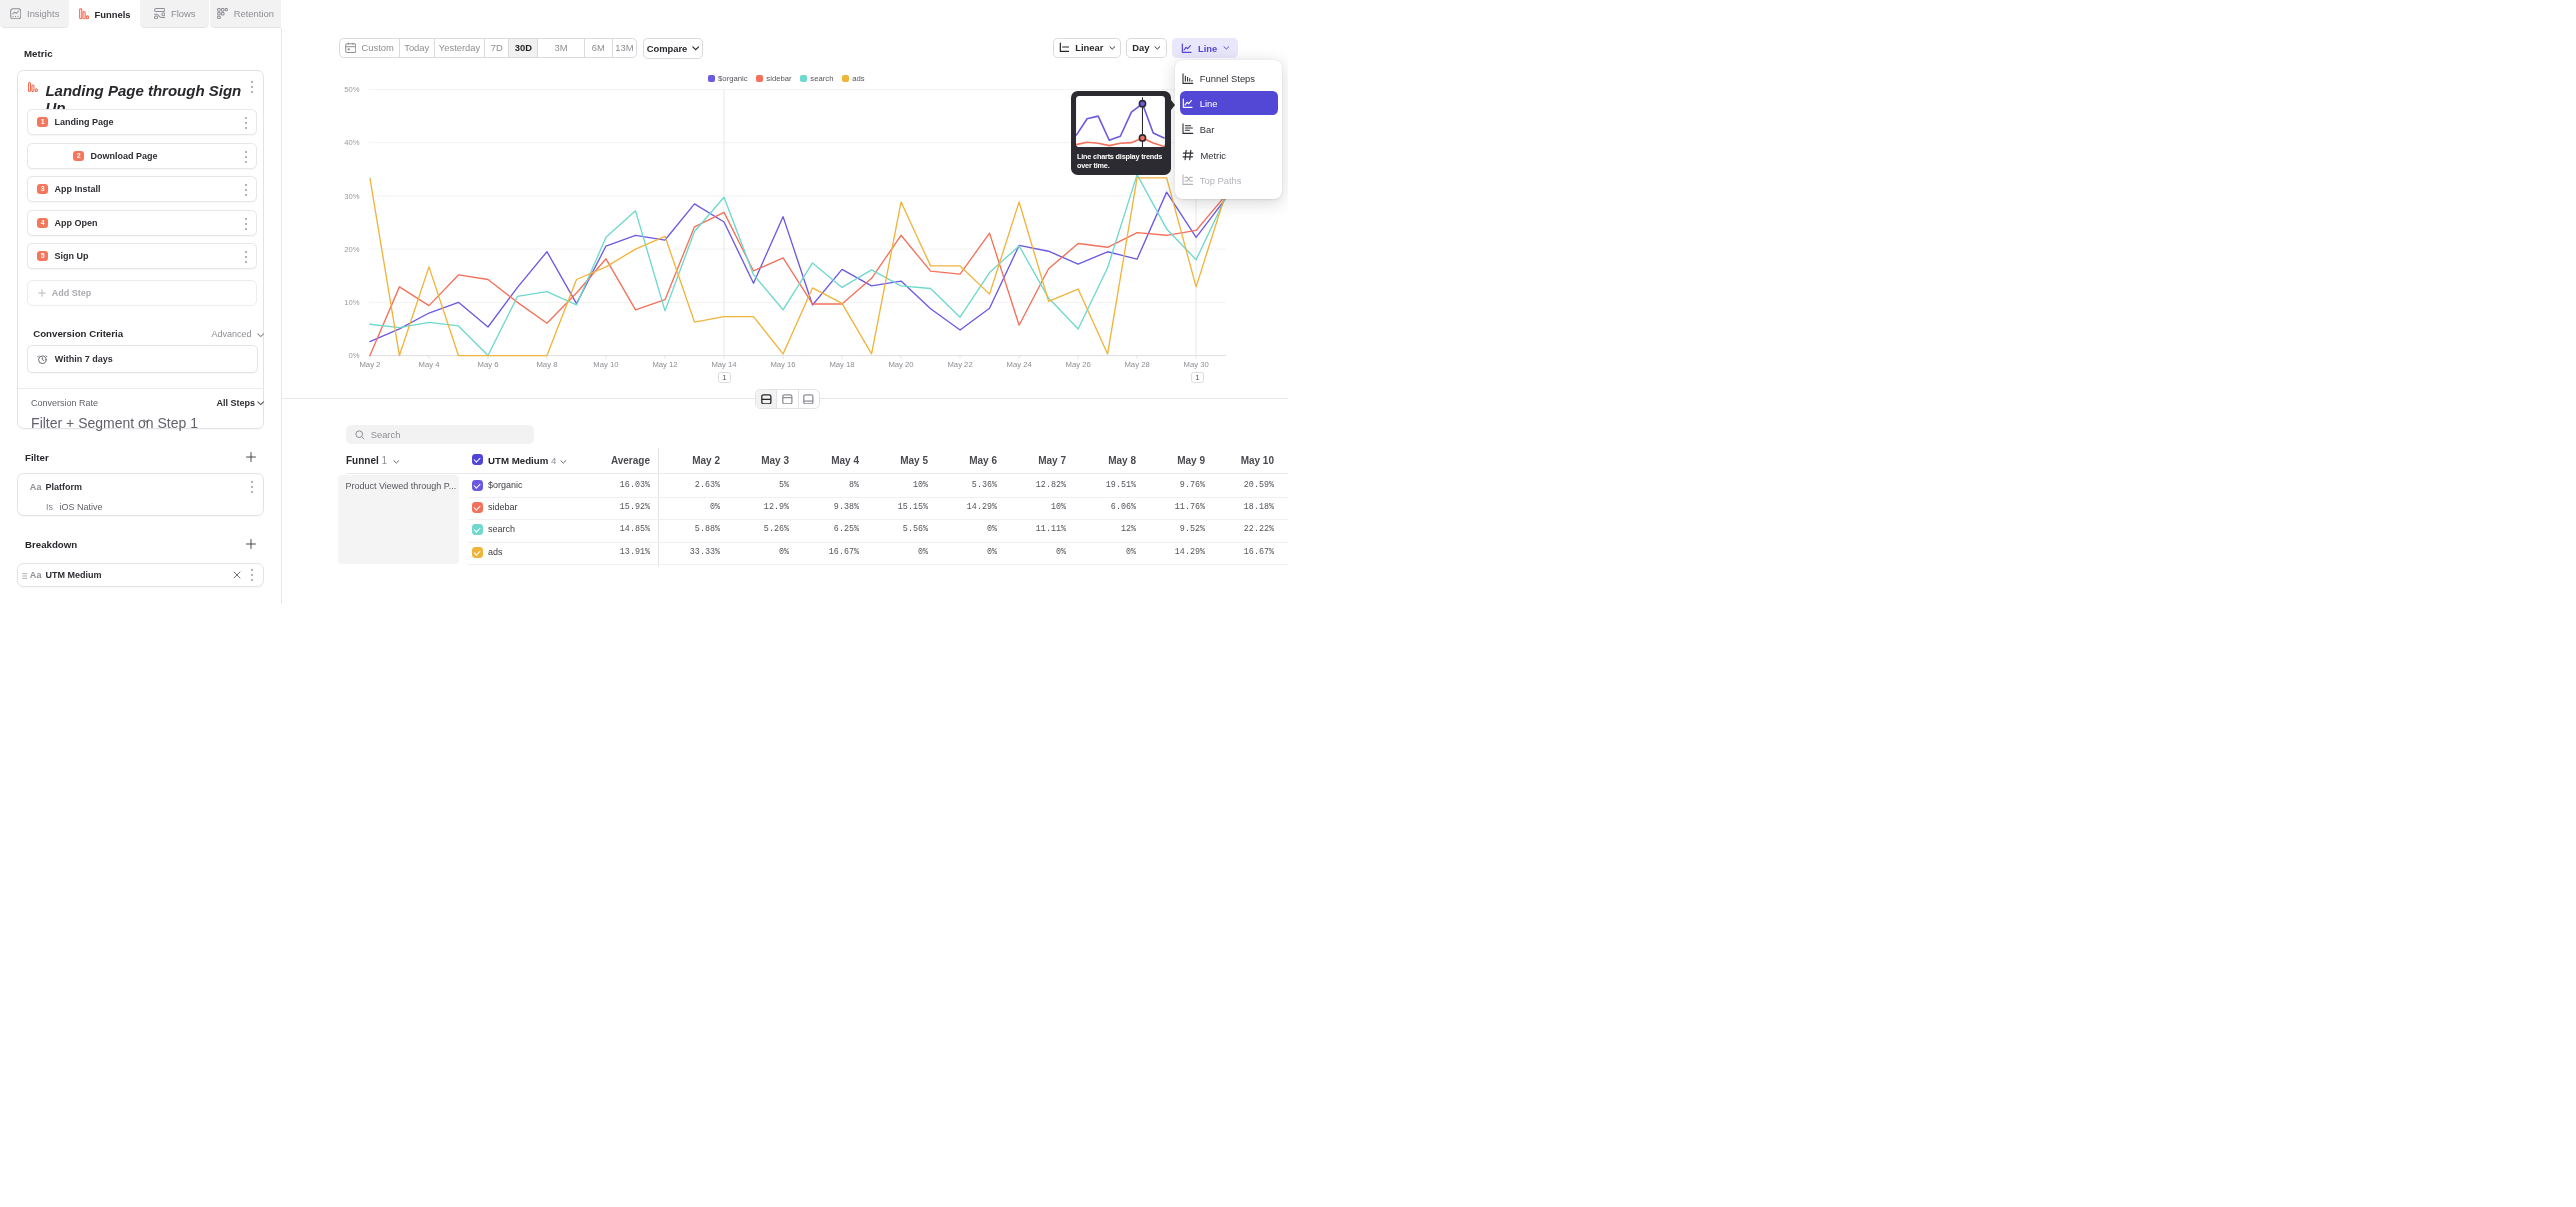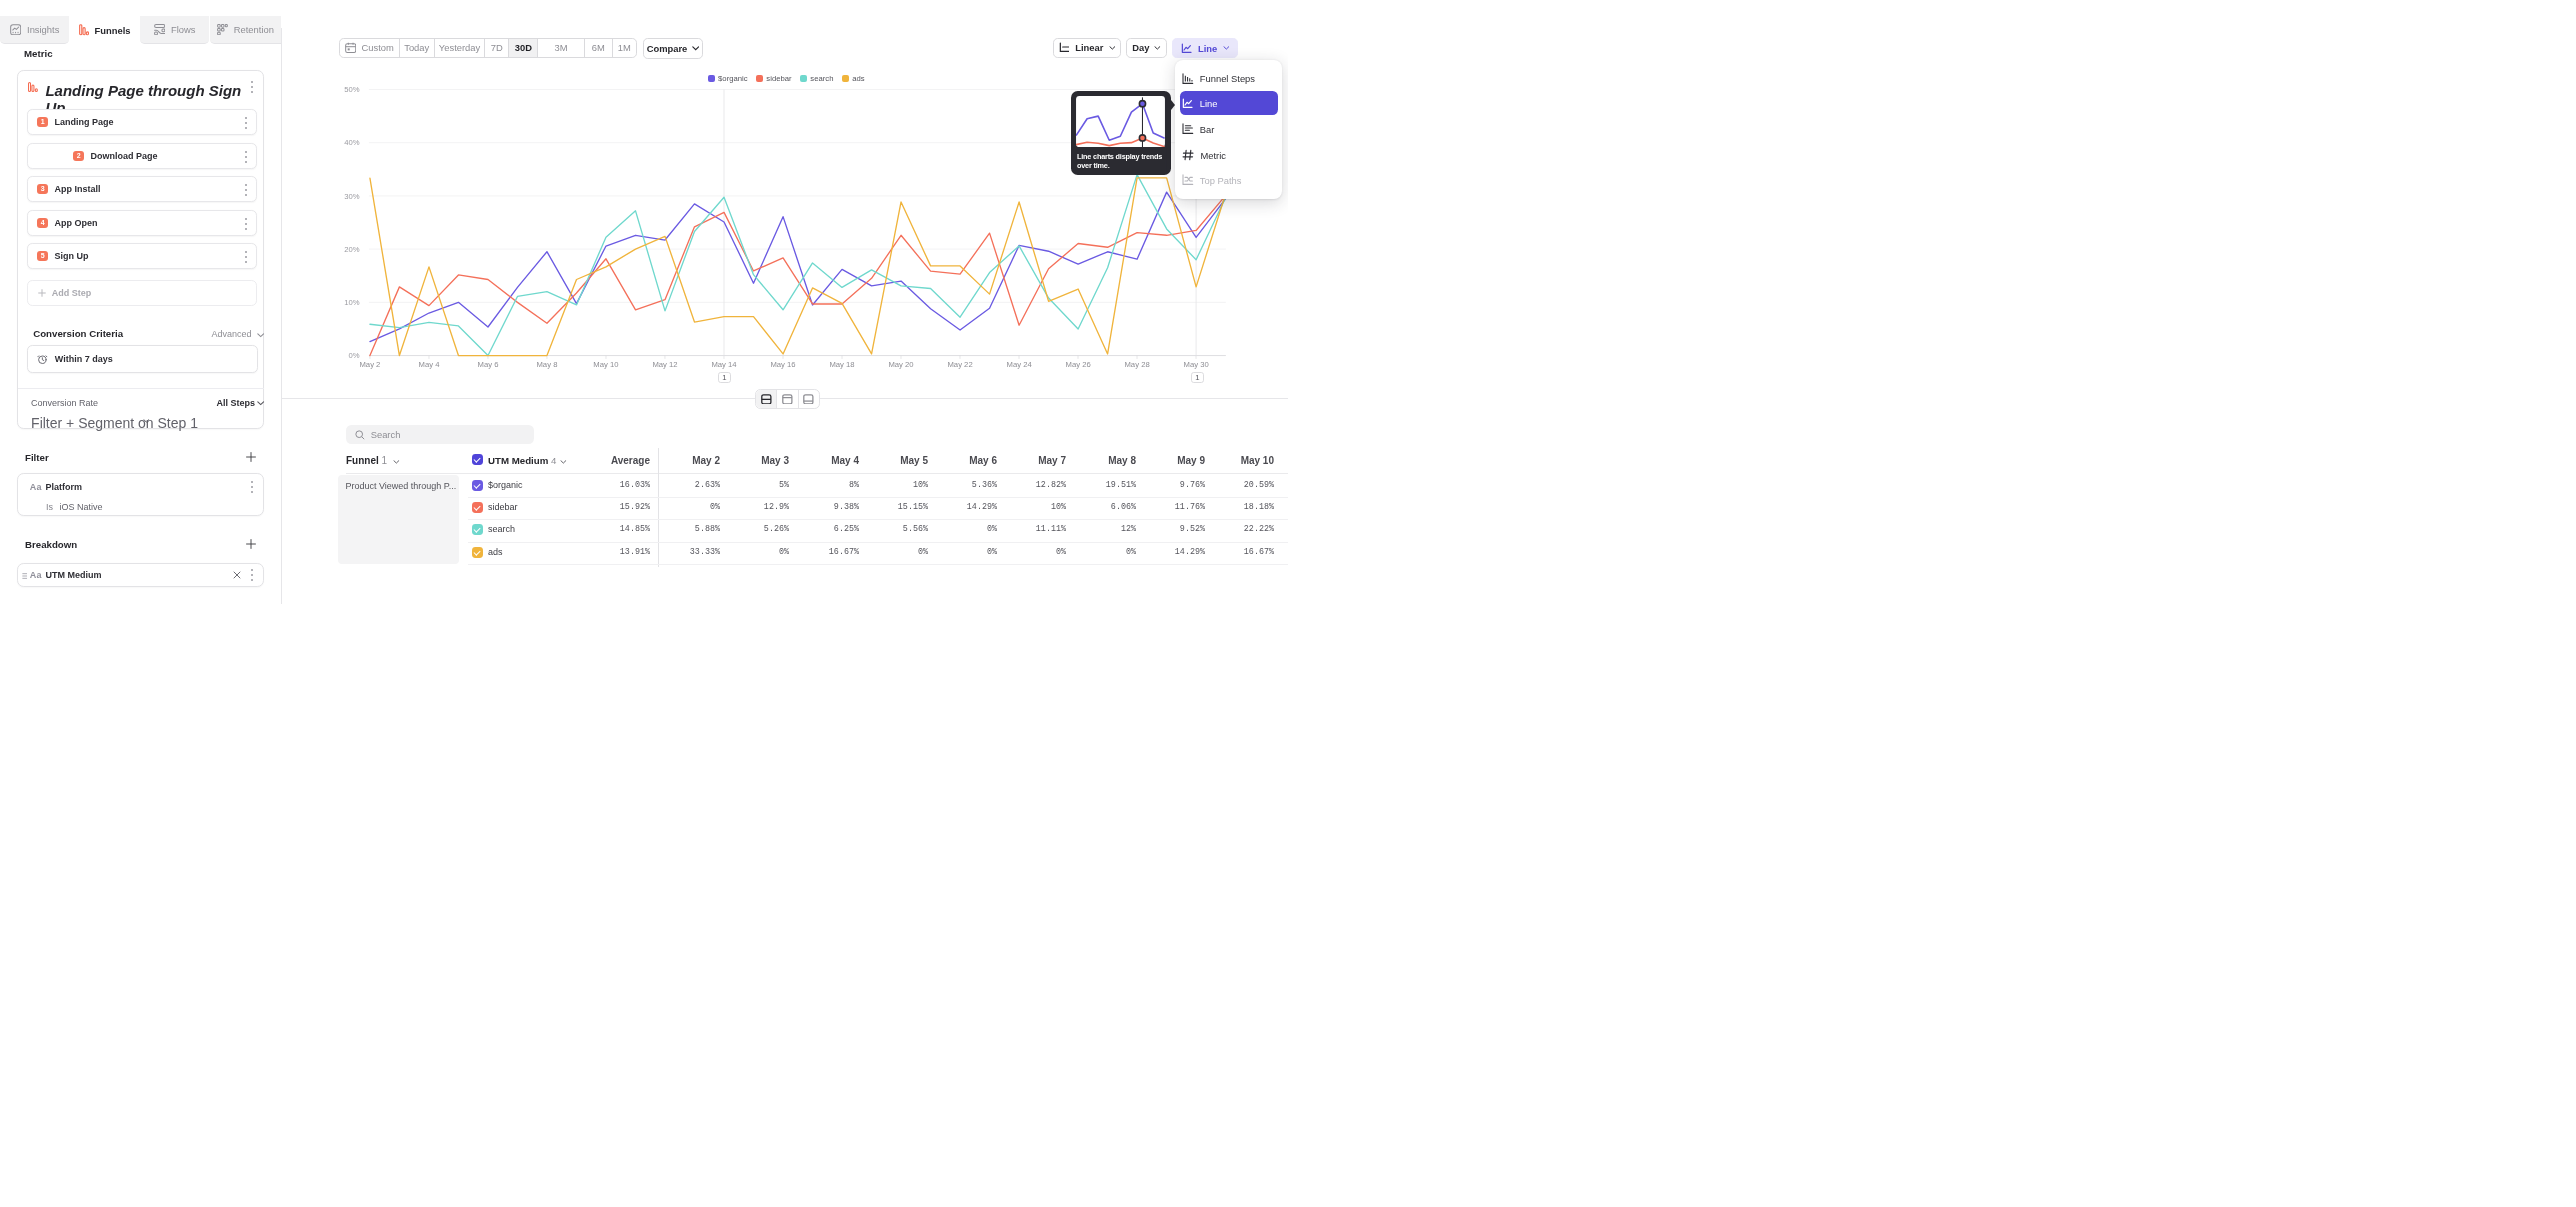--- a/index.html
+++ b/index.html
@@ -49,21 +49,21 @@
         <rect x="6.6" y="0.9" width="3.9" height="3.9" rx="1.3"></rect>
         <rect x="12.3" y="0.9" width="3.2" height="3.2" rx="1.2"></rect>
         <rect x="0.9" y="6.6" width="3.9" height="3.9" rx="1.3"></rect>
         <rect x="6.6" y="6.6" width="3.9" height="3.9" rx="1.3"></rect>
         <rect x="0.9" y="12.3" width="3.9" height="3.9" rx="1.3"></rect>
       </svg>
       <span style="color:#8e8e94;">Retention</span>
     </div>
   </div>
   <style>
-    .tab { top:16px; height:28px; background:#f2f2f3; border-bottom:0.7px solid #e4e4e7; display:flex; align-items:center; justify-content:center; gap:6px; font-size:9.4px; border-radius:0 0 4.7px 4.7px; }
+    .tab { top:0; height:28px; background:#f2f2f3; border-bottom:0.7px solid #e4e4e7; display:flex; align-items:center; justify-content:center; gap:6px; font-size:9.4px; border-radius:0 0 4.7px 4.7px; }
     .tab.active { background:#fff; border-bottom:none; border-radius:0; }
   </style>
 
   <div class="abs" id="sidebar" style="left:0;top:28px;width:282px;height:576px;border-right:0.7px solid #e6e6e9;">
     <div class="abs" style="left:24px;top:20px;font-size:9.7px;font-weight:700;color:#27272c;">Metric</div>
 
     <div class="card" style="left:17.4px;top:42px;width:247px;height:359px;">
 
       <svg class="abs" style="left:10px;top:10.7px;" width="10" height="10" viewBox="0 0 15 15" fill="none" stroke="#f56b50" stroke-width="1.6">
         <rect x="0.8" y="0.8" width="3" height="13.4" rx="1.5"></rect>
@@ -221,21 +221,21 @@
           <rect x="4" y="9.5" width="3" height="3" fill="#8e8e94" stroke="none"></rect>
         </svg>
         Custom
       </div>
       <div class="dcell" style="width:38px;">Today</div>
       <div class="dcell" style="width:54px;">Yesterday</div>
       <div class="dcell" style="width:26px;">7D</div>
       <div class="dcell" style="width:31px;background:#f1f1f2;color:#1f1f24;font-weight:700;">30D</div>
       <div class="dcell" style="width:50px;">3M</div>
       <div class="dcell" style="width:30px;">6M</div>
-      <div class="dcell" style="width:25px;border-right:none;">1M</div>
+      <div class="dcell" style="width:25px;border-right:none;">13M</div>
     </div>
 
     <div class="abs btn" style="left:361px;top:38px;width:60px;height:21px;">
       <span style="font-weight:700;color:#27272c;">Compare</span>
       <svg width="7.4" height="4.7" viewBox="0 0 11 7" fill="none" stroke="#27272c" stroke-width="1.7" stroke-linecap="round" style="margin-left:4.7px;">
           <path d="M1.2 1.2 L5.5 5.4 L9.8 1.2"></path>
         </svg>
     </div>
 
     <div class="abs btn" style="left:771px;top:38px;width:68px;height:19.5px;">

